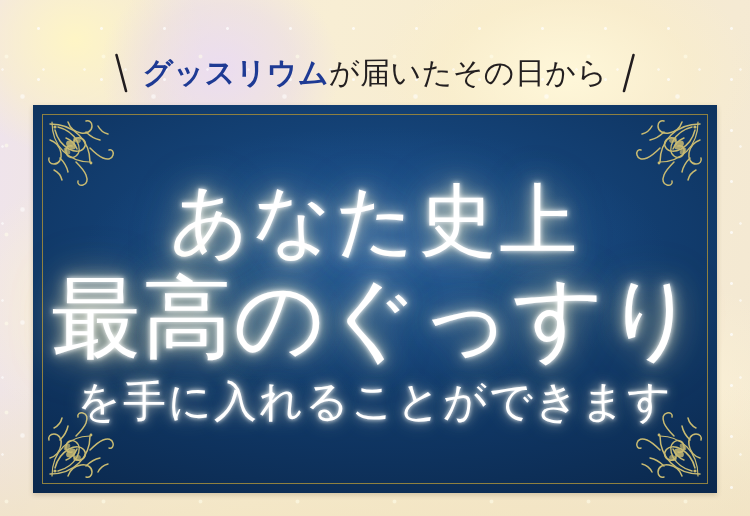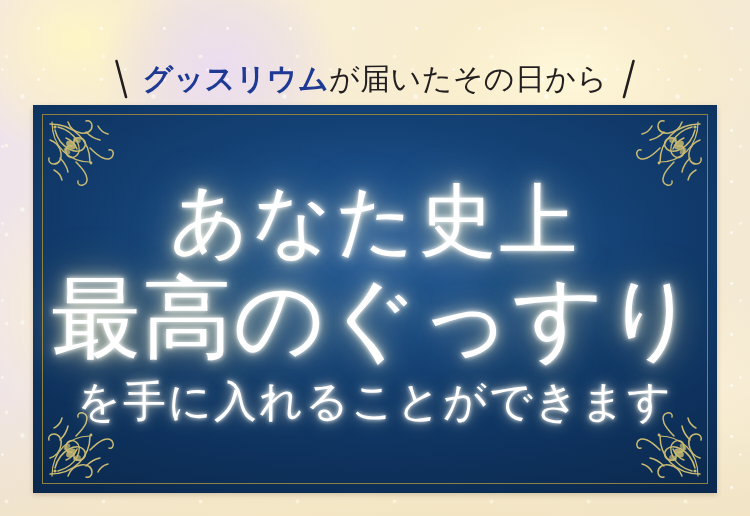--- a/index.html
+++ b/index.html
@@ -88,21 +88,21 @@
     background-image:
       radial-gradient(circle, rgba(255,255,255,.9) 0 1.6px, rgba(255,255,255,0) 3px);
     background-size: 131px 113px;
     background-position: 88px 40px;
     opacity: .6;
   }
 
   
   .catch {
     position: absolute;
-    top: 56px;
+    top: 50px;
     left: 0;
     width: 750px;
     height: 46px;
     display: flex;
     align-items: center;
     justify-content: center;
     gap: 14px;
     z-index: 4;
   }
   .catch-slash {

